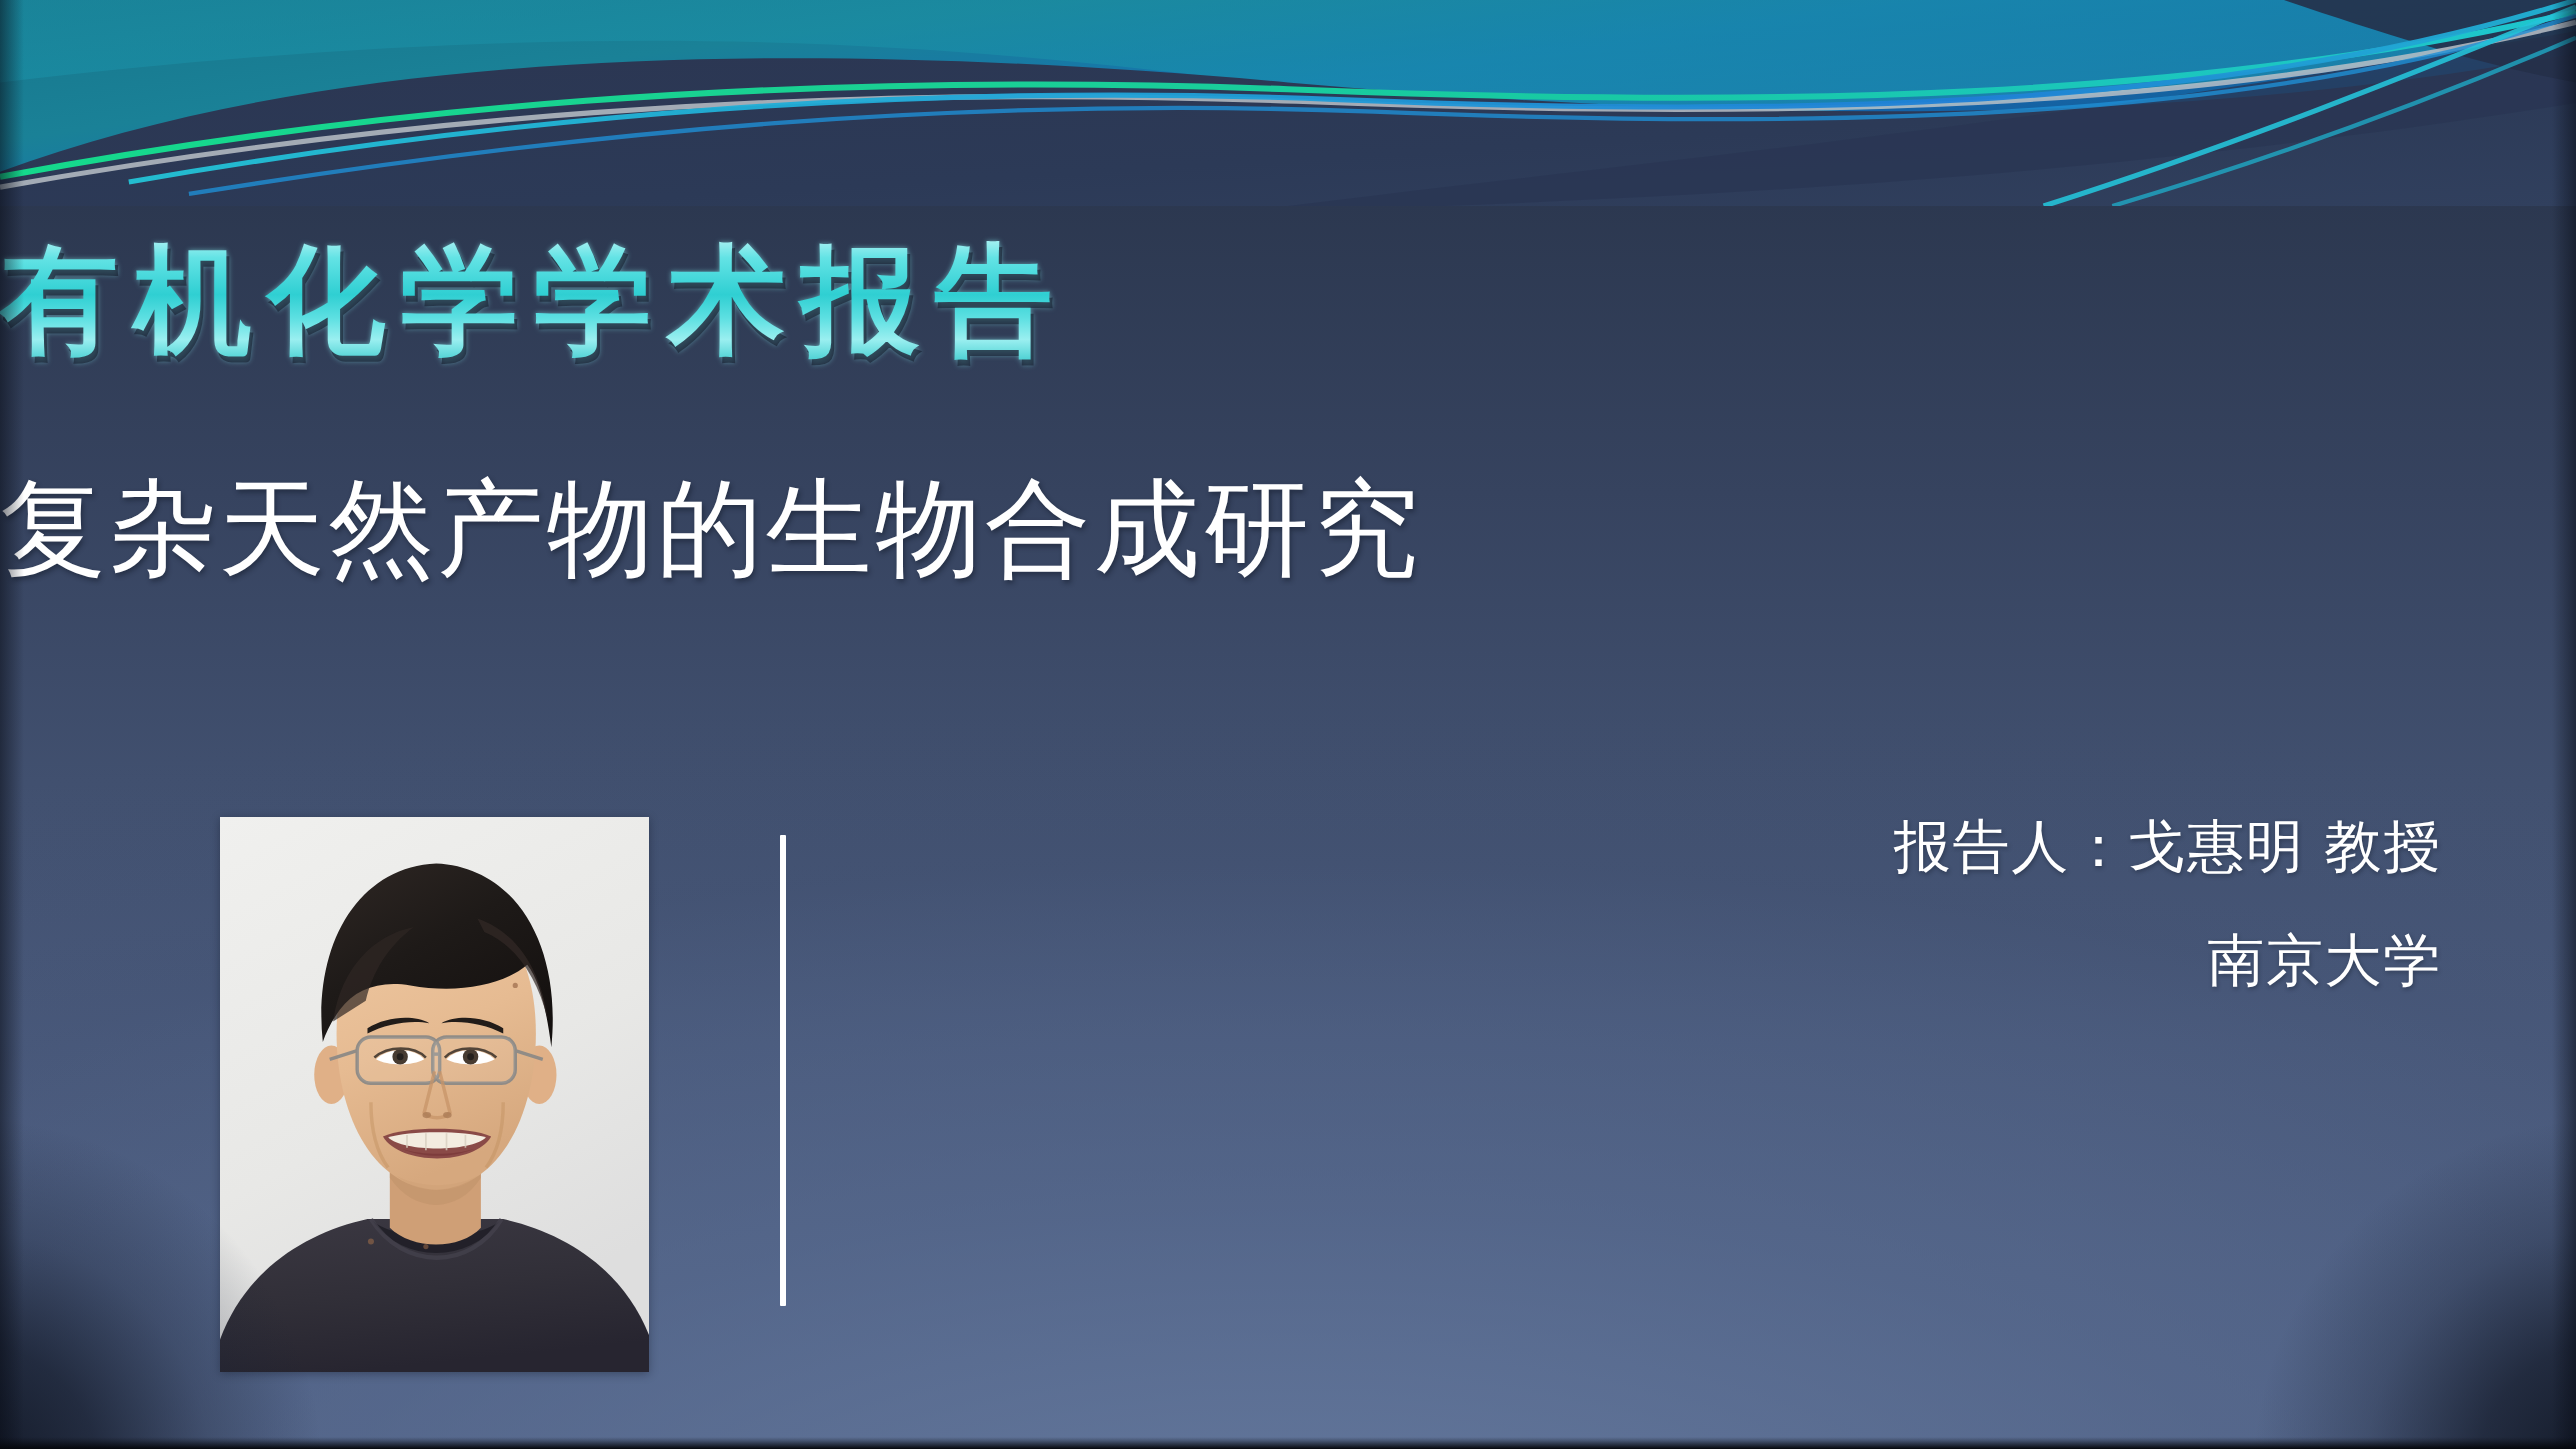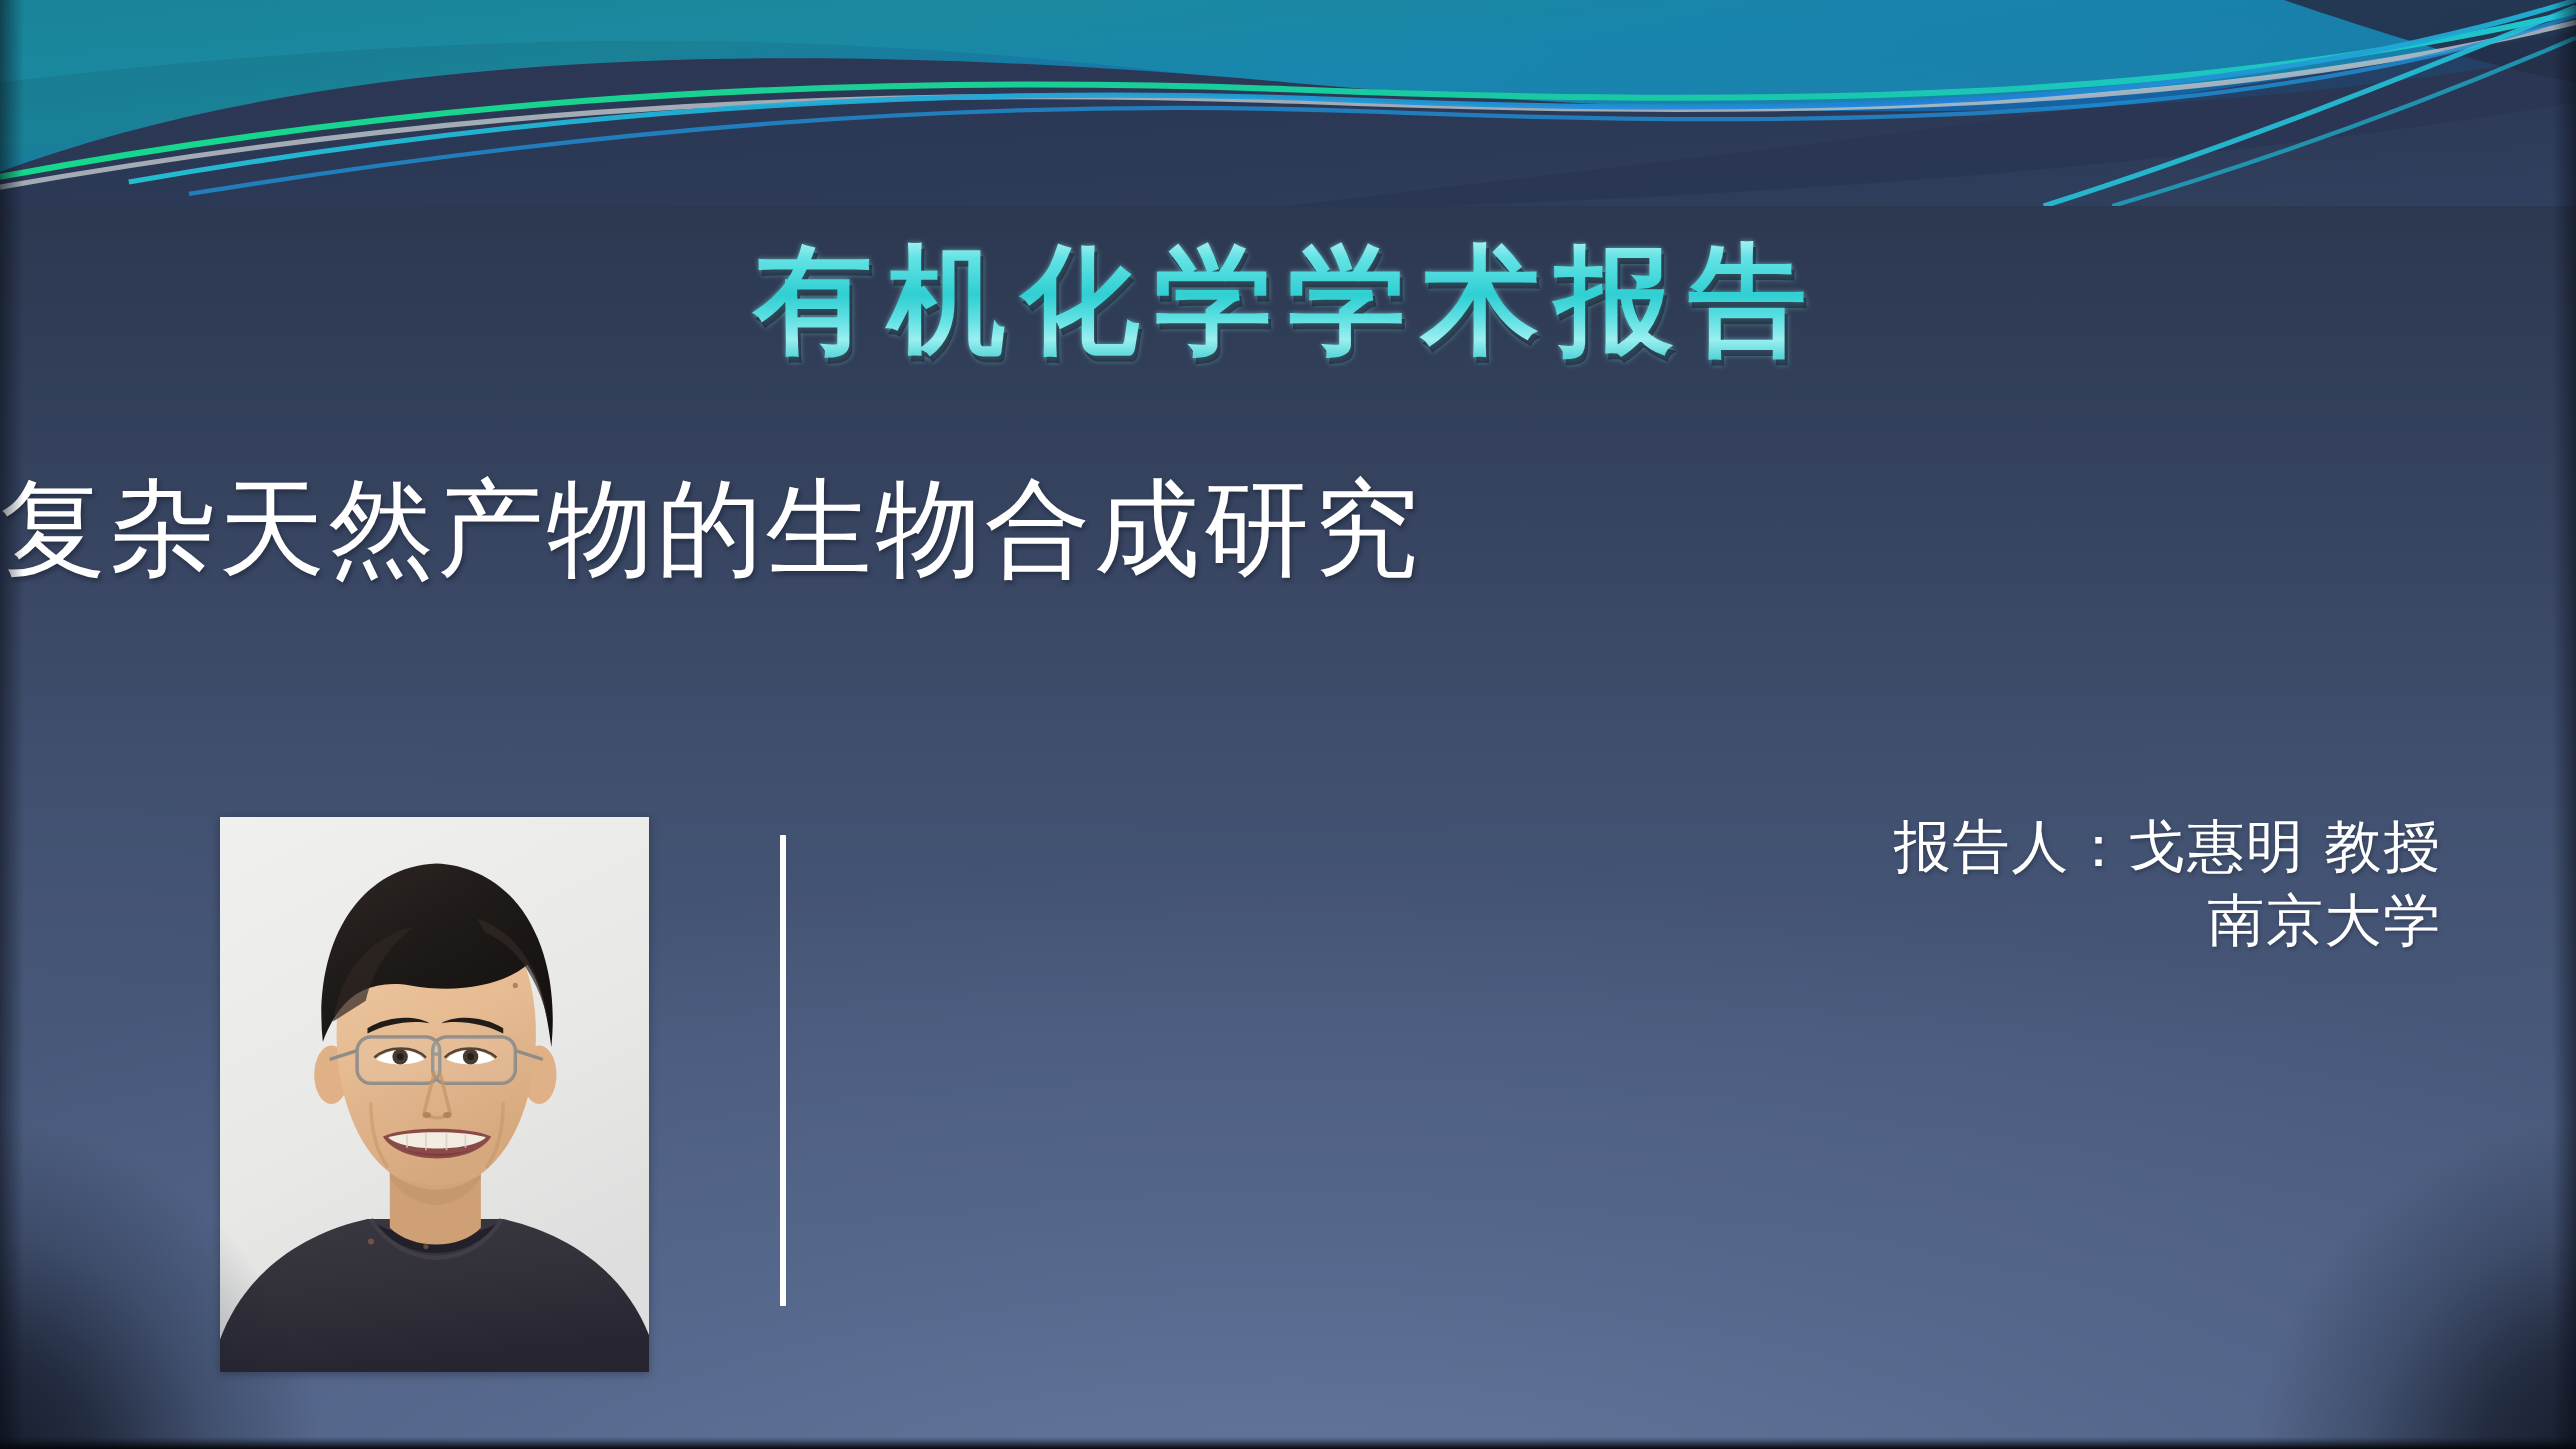--- a/index.html
+++ b/index.html
@@ -90,21 +90,20 @@
     height: 206px;
   }
   .banner svg { display: block; width: 2576px; height: 206px; }
 
   
   .title-wordart {
     position: absolute;
     left: 0;
     top: 234px;
     width: 2576px;
-    text-align: center;
     font-family: "DejaVu Sans", "Liberation Sans", sans-serif;
     font-size: 118px;
     font-weight: 700;
     letter-spacing: 15.5px;
     line-height: 1.12;
     color: #4ddfe0;
     background: linear-gradient(180deg,
         #bdf5f6 0%, #63e3e5 18%, #2fcfd2 46%,
         #5ee0e2 64%, #9aeff0 80%, #38c9cc 100%);
     -webkit-background-clip: text;
@@ -167,21 +166,21 @@
     font-family: "DejaVu Sans", "Liberation Sans", sans-serif;
     font-size: 57px;
     font-weight: 400;
     line-height: 1.30;
     letter-spacing: 1.7px;
     text-shadow: 0.9px 1.7px 4.3px rgba(14,20,34,0.38);
     white-space: nowrap;
     text-align: right;
   }
   .info-row { height: 74px; }
-  .info-row.indent { padding-left: 148px; }
+  .info-row.indent { padding-left: 148px; margin-top: 40px; }
   .label { }
   .value { }
 </style>
 </head>
 <body>
 
 <div class="slide">
 
   <div class="slide-bg"></div>
 

